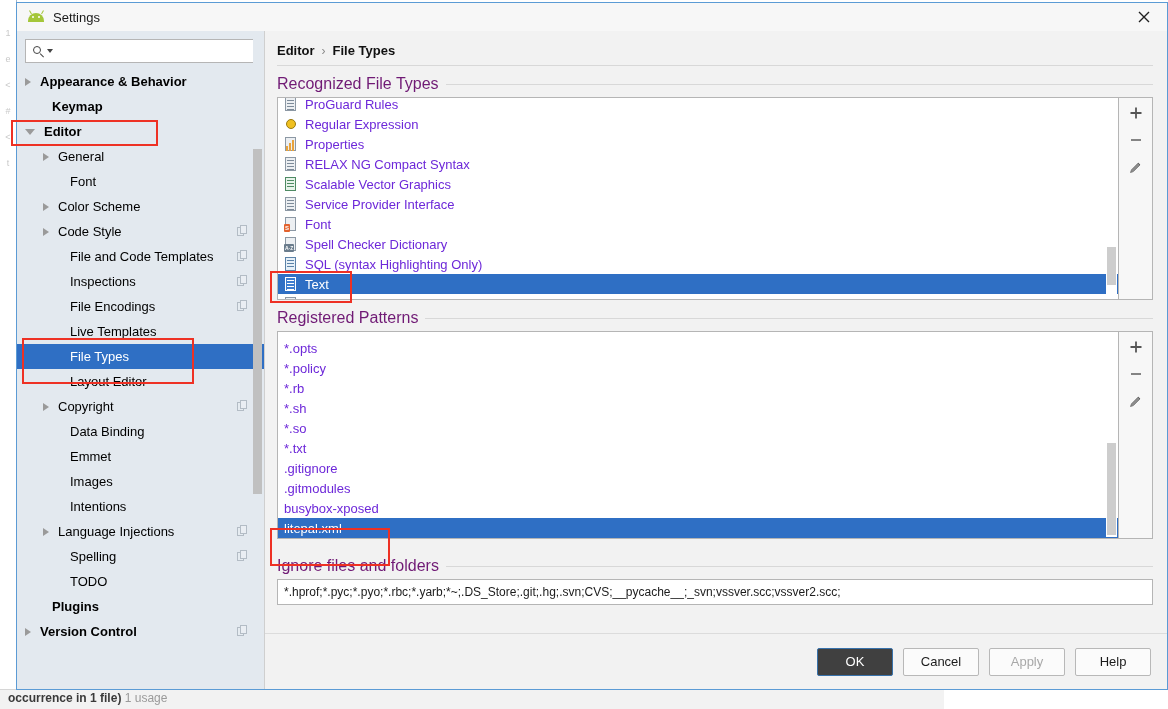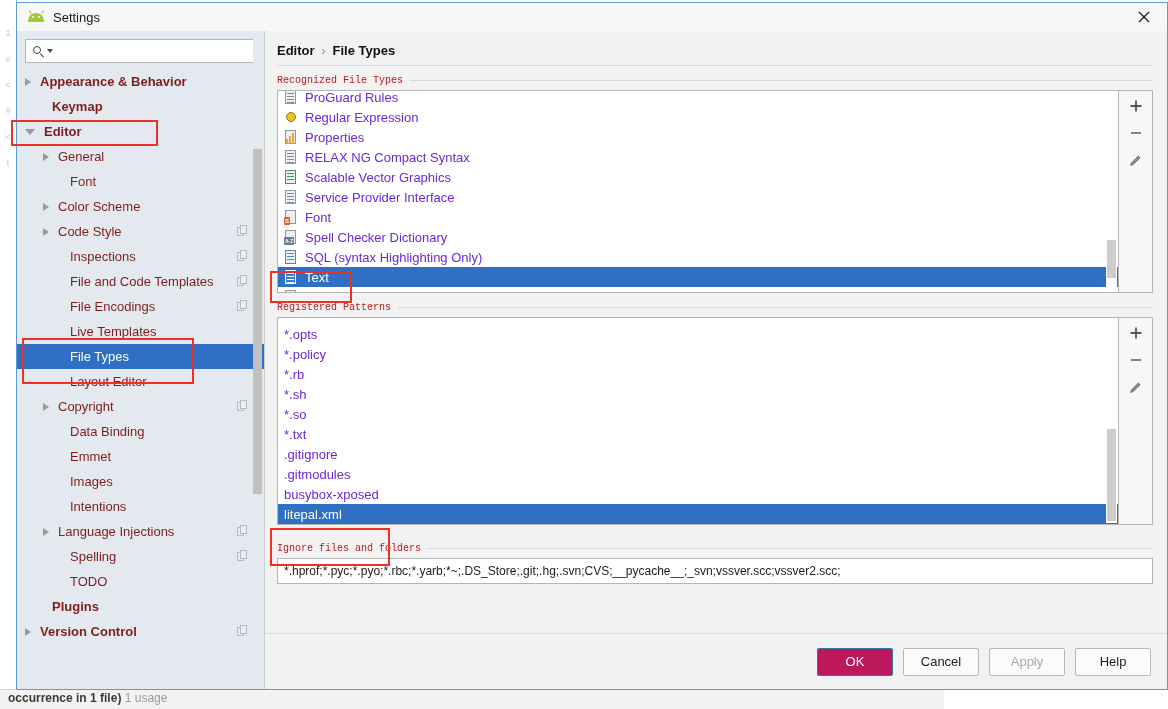--- a/index.html
+++ b/index.html
@@ -126,21 +126,21 @@
     width: 0; height: 0; flex: none;
     border-top: 4.5px solid transparent; border-bottom: 4.5px solid transparent;
     border-left: 6px solid #9a9a9a;
   }
   .tree-item .arrow.open {
     border-left: 5px solid transparent; border-right: 5px solid transparent;
     border-top: 6px solid #9a9a9a; border-bottom: 0;
   }
   .tree-item .arrow.none { border: 0; }
   .tree-item .label {
-    font-size: 13px; color: #7f1d1d; white-space: nowrap;
+    font-size: 13px; color: #000000; white-space: nowrap;
   }
   .tree-item.bold .label { font-weight: bold; }
   .tree-item .copy-icon {
     position: absolute; right: 16px; top: 6px;
     width: 11px; height: 12px; opacity: .35;
   }
   .tree-item .copy-icon .b1 {
     position: absolute; left: 0; top: 2px; width: 7px; height: 9px;
     border: 1px solid #5d6b7a; background: #eef2f6;
   }
@@ -169,21 +169,21 @@
   .breadcrumb .sep { color: #8a8a8a; font-weight: normal; font-size: 12px; }
   .breadcrumb-rule {
     margin: 7px 14px 0 12px; height: 1px; background: #d8d8d8; flex: none;
   }
 
   .section { padding: 0 14px 0 12px; }
   .section-head {
     display: flex; align-items: center; gap: 7px;
     margin-top: 9px; margin-bottom: 4px;
   }
-  .section-head .t { font-size: 10px; color: #b91c1c; white-space: nowrap; font-family: Liberation Mono, monospace; }
+  .section-head .t { font-size: 16px; color: #701a75; white-space: nowrap; }
   .section-head .rule { flex: 1; height: 1px; background: #d8d8d8; }
 
   .list-row { display: flex; align-items: stretch; }
   .list-box {
     flex: 1; background: #ffffff; border: 1px solid #b5b5b5;
     position: relative; overflow: hidden;
   }
   .list-inner { position: absolute; left: 0; width: 100%; }
   .list-item {
     height: 20px; display: flex; align-items: center;
@@ -250,21 +250,21 @@
     height: 56px; display: flex; align-items: center;
     justify-content: flex-end; padding-right: 16px; gap: 10px;
     background: #f2f2f2;
   }
   .btn {
     min-width: 76px; height: 28px; font-size: 13px;
     border: 1px solid #b8b8b8; background: #fbfbfb; color: #1b1b1b;
     border-radius: 2px; cursor: pointer;
     font-family: "Liberation Sans", sans-serif;
   }
-  .btn.primary { background: #be185d; border-color: #3872ab; color: #ffffff; }
+  .btn.primary { background: #404040; border-color: #3872ab; color: #ffffff; }
   .btn.disabled { color: #a8a8a8; cursor: default; }
 
   
   .anno {
     position: absolute; border: 2px solid #ee3124;
     pointer-events: none; z-index: 50;
   }
 </style>
 </head>
 <body>
@@ -360,31 +360,31 @@
             <span class="label">Code Style</span>
             <div class="copy-icon">
               <div class="b1"></div>
               <div class="b2"></div>
             </div>
           </div>
           <div class="tree-item">
             <div style="width: 44px; flex: 0 0 auto;"></div>
             <div class="arrow none"></div>
             <div style="width: 9px; flex: 0 0 auto;"></div>
-            <span class="label">Inspections</span>
+            <span class="label">File and Code Templates</span>
             <div class="copy-icon">
               <div class="b1"></div>
               <div class="b2"></div>
             </div>
           </div>
           <div class="tree-item">
             <div style="width: 44px; flex: 0 0 auto;"></div>
             <div class="arrow none"></div>
             <div style="width: 9px; flex: 0 0 auto;"></div>
-            <span class="label">File and Code Templates</span>
+            <span class="label">Inspections</span>
             <div class="copy-icon">
               <div class="b1"></div>
               <div class="b2"></div>
             </div>
           </div>
           <div class="tree-item">
             <div style="width: 44px; flex: 0 0 auto;"></div>
             <div class="arrow none"></div>
             <div style="width: 9px; flex: 0 0 auto;"></div>
             <span class="label">File Encodings</span>

